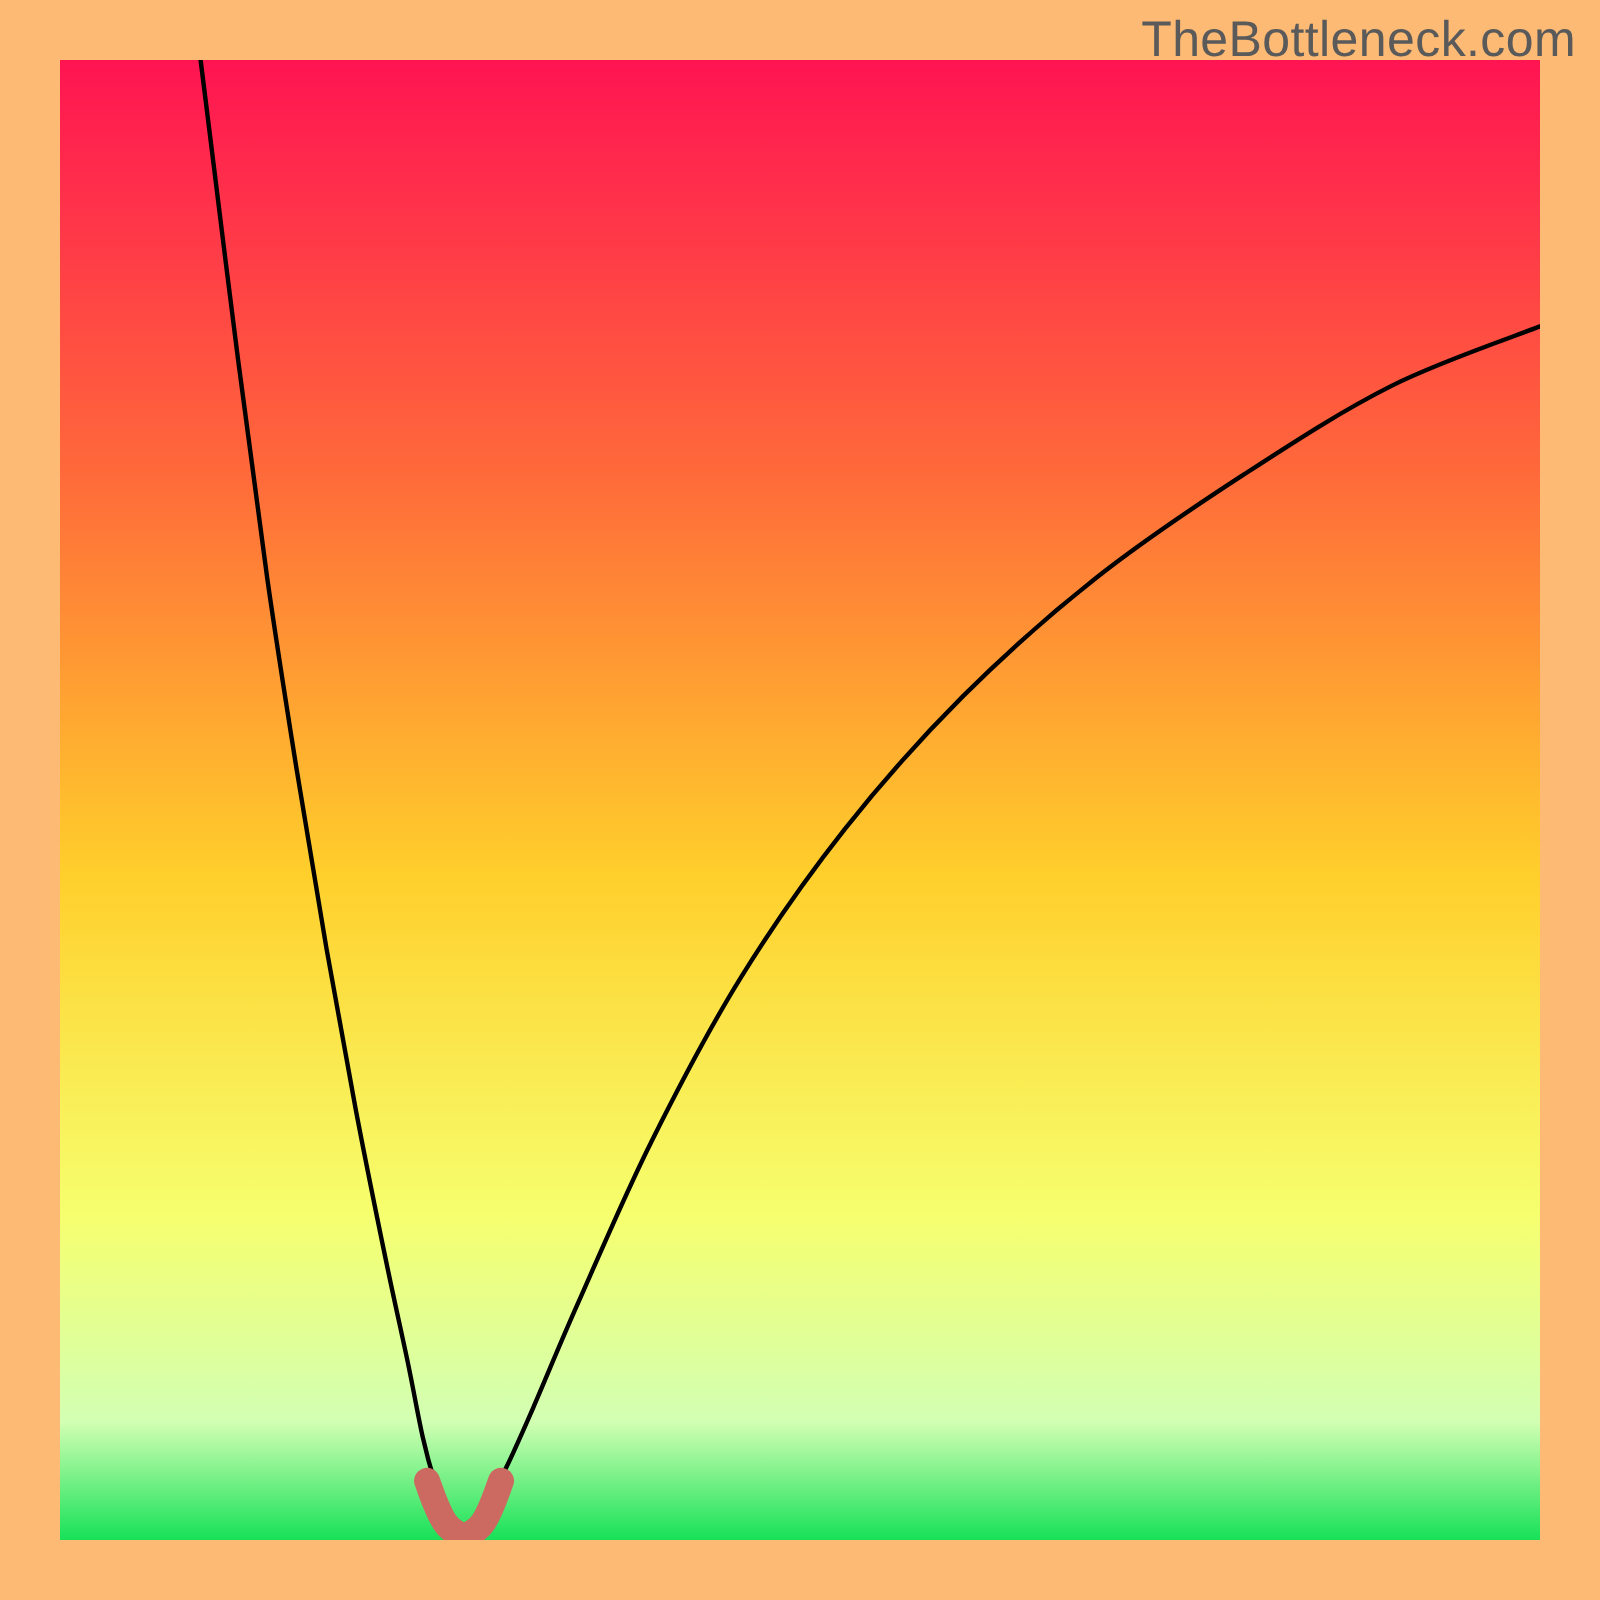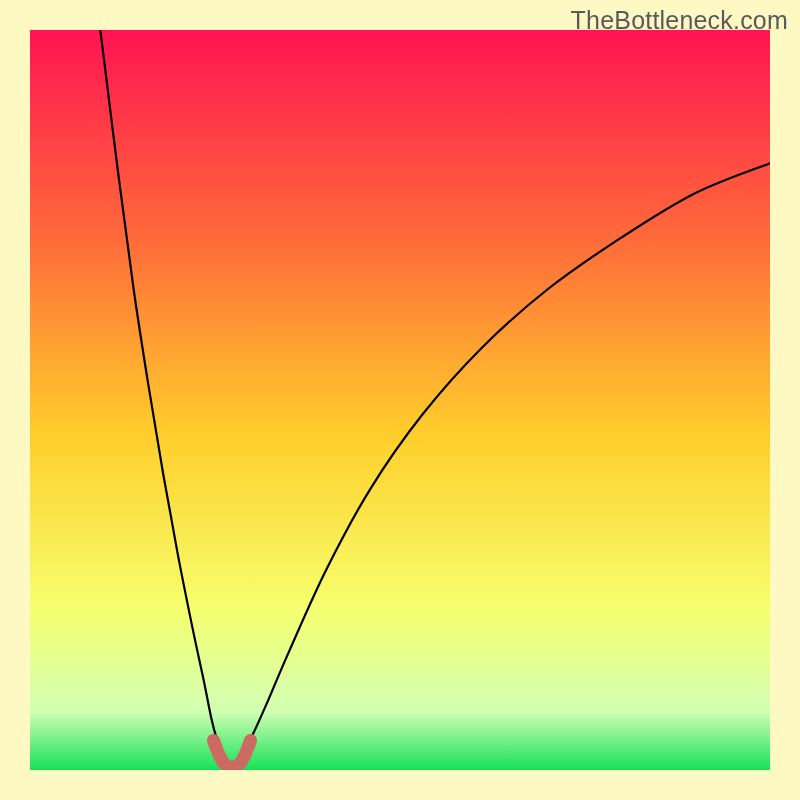--- a/index.html
+++ b/index.html
@@ -7,21 +7,21 @@
     padding: 0;
     width: 800px;
     height: 800px;
     background: #000;
     overflow: hidden;
   }
   .outer {
     position: relative;
     width: 800px;
     height: 800px;
-    background: #fef9c3;
+    background: #fdba74;
   }
   .watermark {
     position: absolute;
     top: 6px;
     right: 12px;
     font-family: Arial, Helvetica, sans-serif;
     font-size: 25px;
     color: #5a5a5a;
     letter-spacing: 0.2px;
     z-index: 5;

